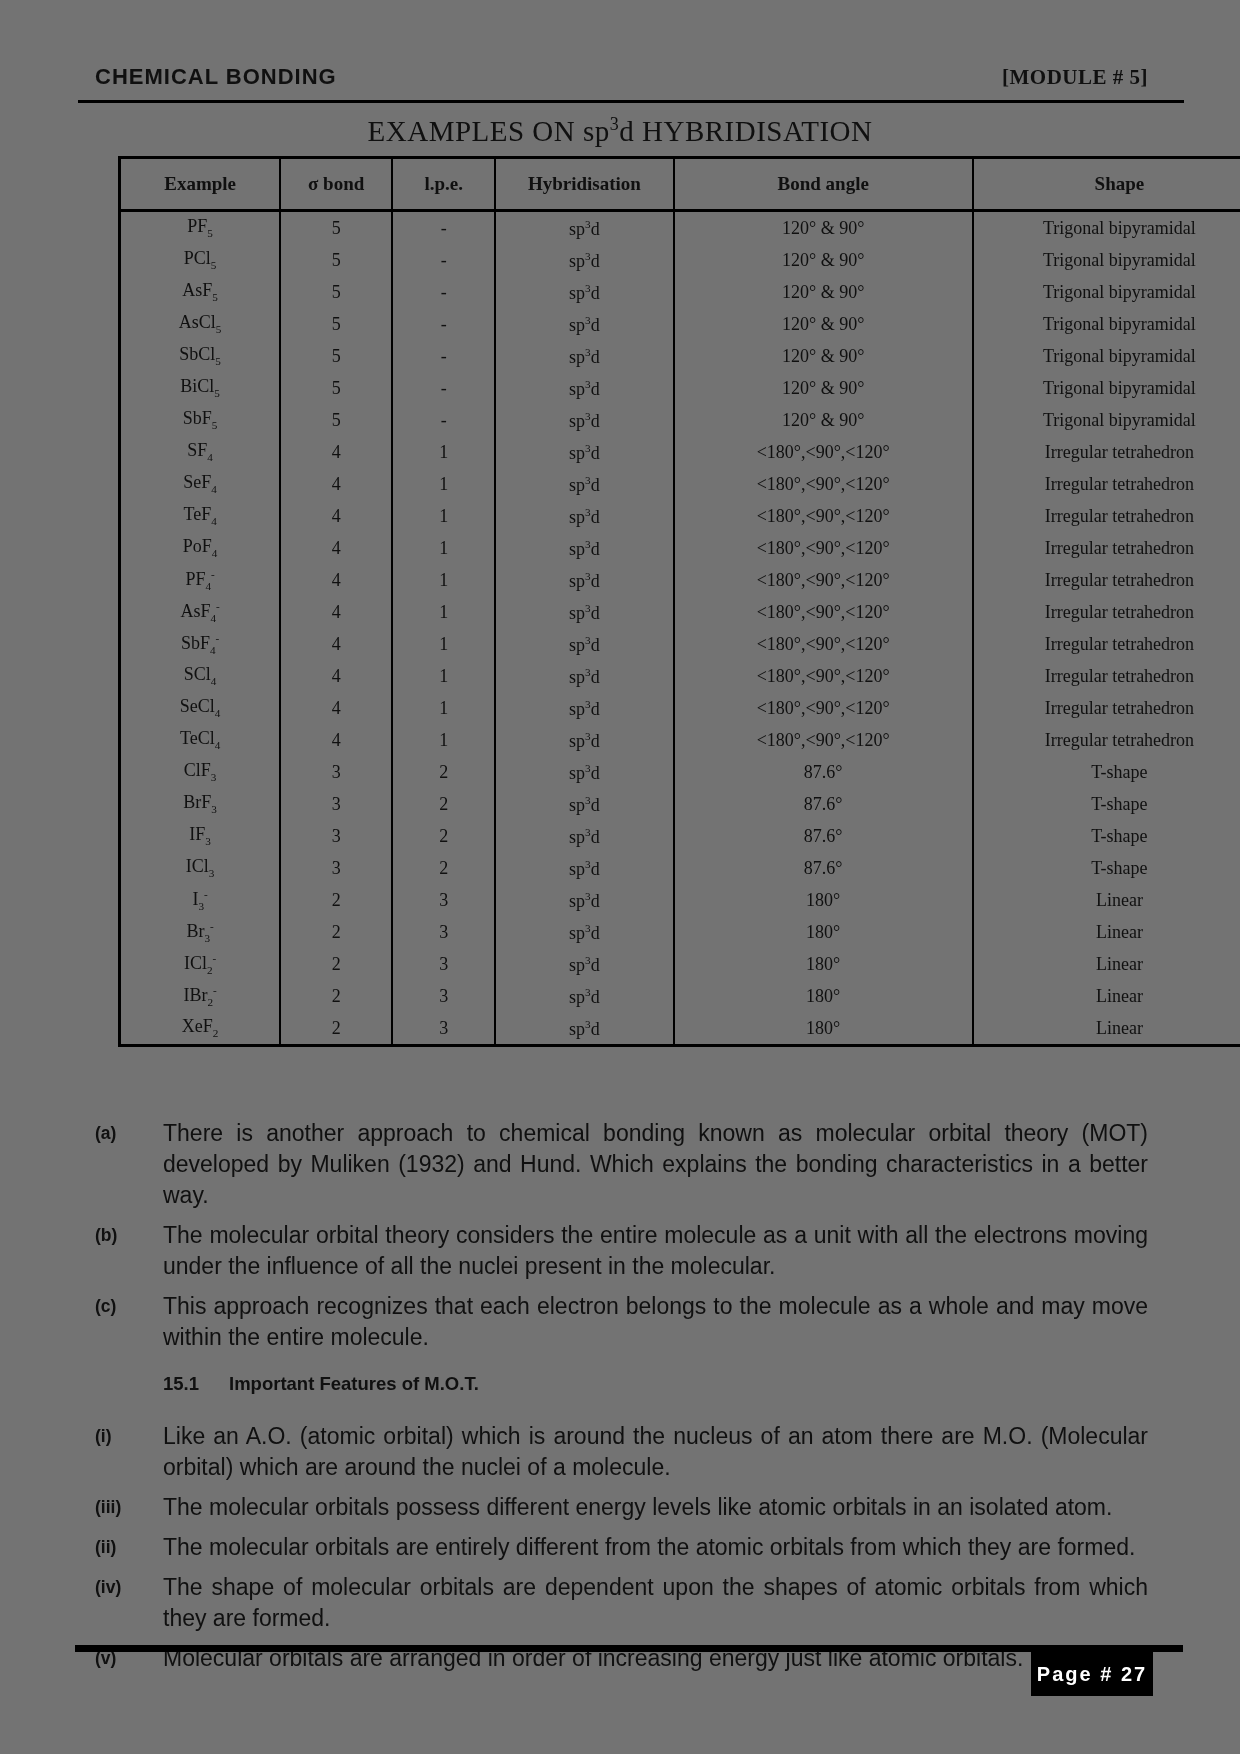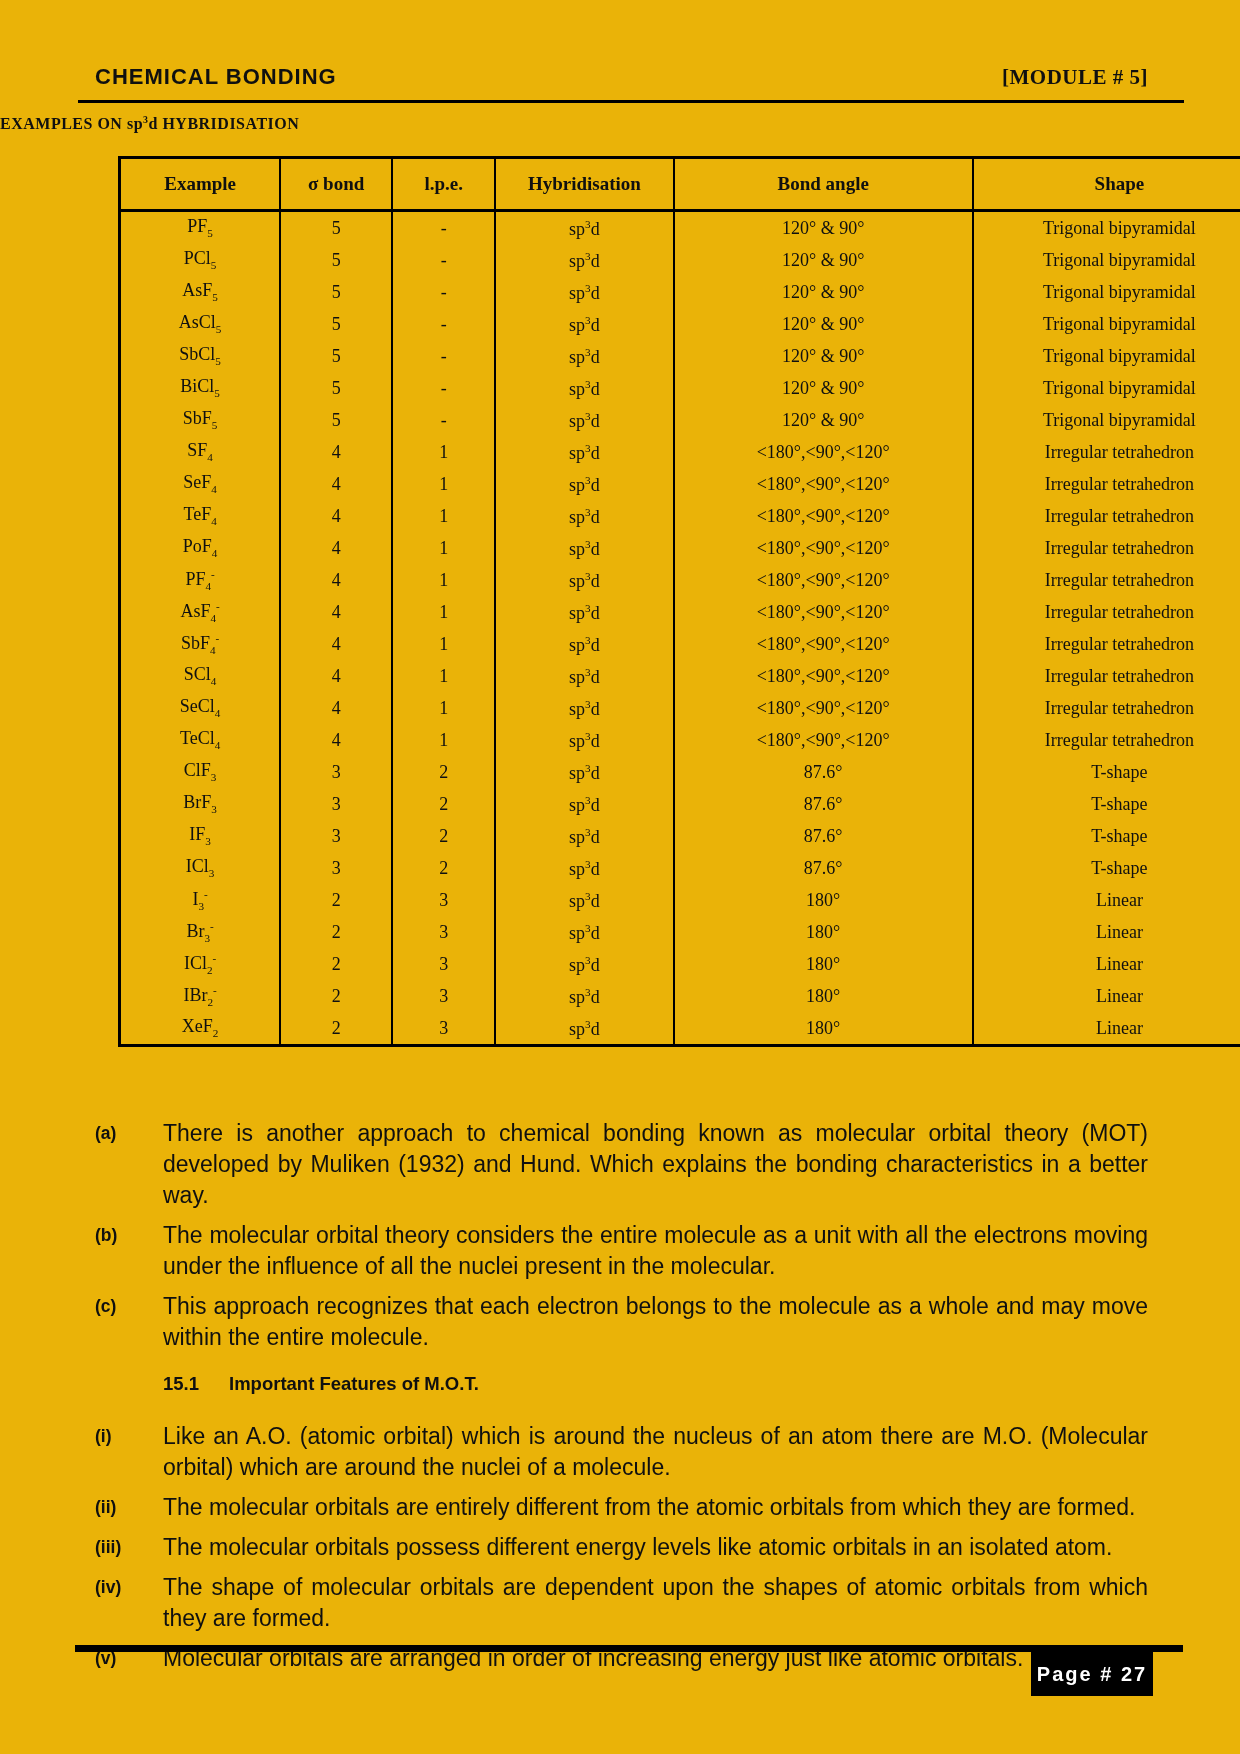--- a/index.html
+++ b/index.html
@@ -1,30 +1,30 @@
 <!DOCTYPE html>
 <html><head>
 <meta charset="utf-8">
 <style>
   html,body{margin:0;padding:0;background:#e8e8e8;}
   .page{
     position:relative;width:1240px;height:1754px;margin:0 auto;
-    background:#eab308;color:#101010;
+    background:#737373;color:#101010;
     font-family:"Liberation Sans",sans-serif;
     overflow:hidden;
   }
   
   .hdr{position:absolute;top:64px;left:95px;right:92px;display:flex;justify-content:space-between;align-items:baseline;}
   .hdr-left{font-weight:bold;font-size:22px;letter-spacing:1px;}
   .hdr-right{font-family:"Liberation Serif",serif;font-weight:bold;font-size:21px;letter-spacing:0.5px;}
   .hdr-rule{position:absolute;top:100px;left:78px;width:1106px;height:3px;background:#000;}
   
   .doc-title{
-    position:absolute;top:114px;left:0;width:100%;text-align:left;
-    font-family:"Liberation Serif",serif;font-weight:bold;font-size:16px;letter-spacing:0.5px;
+    position:absolute;top:114px;left:0;width:100%;text-align:center;
+    font-family:"Liberation Serif",serif;font-weight:normal;font-size:29px;letter-spacing:0.5px;
   }
   .doc-title sup{font-size:0.62em;}
   
   .tbl-wrap{position:absolute;top:156px;left:118px;width:1150px;border-radius:27px;}
   table.hyb{border-collapse:collapse;width:100%;table-layout:fixed;
     font-family:"Liberation Serif",serif;font-size:18px;}
   table.hyb{border:3px solid #000;}
   table.hyb th{
     border-left:2px solid #000;border-bottom:3px solid #000;
     font-size:19px;font-weight:bold;text-align:center;
@@ -326,28 +326,28 @@
       <span class="sub-num">15.1</span>
       <span class="sub-title">Important Features of M.O.T.</span>
     </div>
 
     <div>
         <div class="item">
           <span class="lbl">(i)</span>
           <div class="txt">Like an A.O. (atomic orbital) which is around the nucleus of an atom there are M.O. (Molecular orbital) which are around the nuclei of a molecule.</div>
         </div>
         <div class="item">
+          <span class="lbl">(iii)</span>
+          <div class="txt">The molecular orbitals possess different energy levels like atomic orbitals in an isolated atom.</div>
+        </div>
+        <div class="item">
           <span class="lbl">(ii)</span>
           <div class="txt">The molecular orbitals are entirely different from the atomic orbitals from which they are formed.</div>
         </div>
         <div class="item">
-          <span class="lbl">(iii)</span>
-          <div class="txt">The molecular orbitals possess different energy levels like atomic orbitals in an isolated atom.</div>
-        </div>
-        <div class="item">
           <span class="lbl">(iv)</span>
           <div class="txt">The shape of molecular orbitals are dependent upon the shapes of atomic orbitals from which they are formed.</div>
         </div>
         <div class="item">
           <span class="lbl">(v)</span>
           <div class="txt">Molecular orbitals are arranged in order of increasing energy just like atomic orbitals.</div>
         </div>
       </div>
   </div>
 

